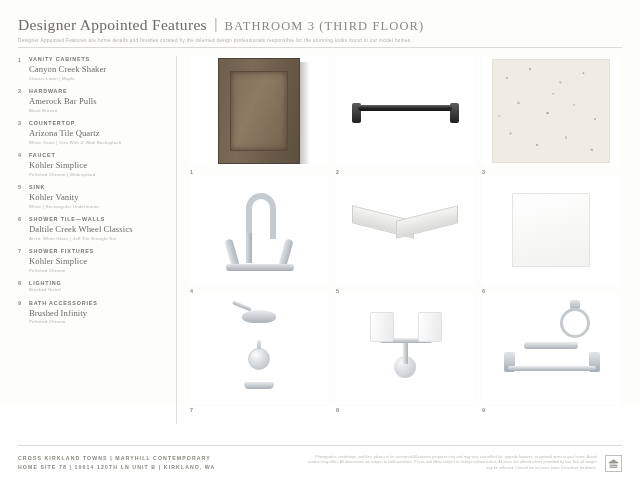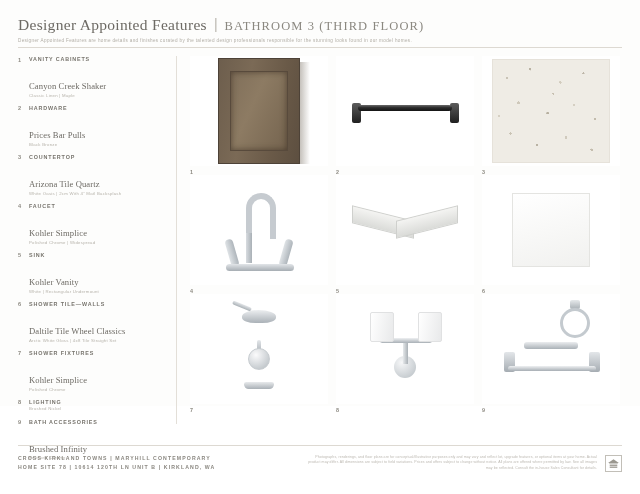--- a/index.html
+++ b/index.html
@@ -87,21 +87,21 @@
     font-size: 5.4px;
     font-weight: bold;
     letter-spacing: 0.85px;
     color: #77746d;
     text-transform: uppercase;
   }
   .legend-name {
     font-family: "Liberation Serif", serif;
     font-size: 8.6px;
     color: #6e6b65;
-    margin-top: 19px;
+    margin-top: 2px;
     letter-spacing: 0.1px;
   }
   .legend-desc {
     font-size: 4.3px;
     color: #b6b2aa;
     margin-top: 1.6px;
     letter-spacing: 0.25px;
   }
 
   
@@ -446,21 +446,21 @@
         <div class="legend-cat">VANITY CABINETS</div>
         <div class="legend-name">Canyon Creek Shaker</div>
         <div class="legend-desc">Classic Linen  |  Maple</div>
       </div>
     </div>
 
     <div class="legend-item">
       <div class="legend-num">2</div>
       <div class="legend-body">
         <div class="legend-cat">HARDWARE</div>
-        <div class="legend-name">Prices Bar Pulls</div>
+        <div class="legend-name">Amerock Bar Pulls</div>
         <div class="legend-desc">Black Bronze</div>
       </div>
     </div>
 
     <div class="legend-item">
       <div class="legend-num">3</div>
       <div class="legend-body">
         <div class="legend-cat">COUNTERTOP</div>
         <div class="legend-name">Arizona Tile Quartz</div>
         <div class="legend-desc">White Oasis  |  2cm With 4" Matl Backsplash</div>
@@ -482,21 +482,21 @@
         <div class="legend-cat">SINK</div>
         <div class="legend-name">Kohler Vanity</div>
         <div class="legend-desc">White  |  Rectangular Undermount</div>
       </div>
     </div>
 
     <div class="legend-item">
       <div class="legend-num">6</div>
       <div class="legend-body">
         <div class="legend-cat">SHOWER TILE—WALLS</div>
-        <div class="legend-name">Daltile Tile Wheel Classics</div>
+        <div class="legend-name">Daltile Creek Wheel Classics</div>
         <div class="legend-desc">Arctic White Gloss  |  4x8 Tile Straight Set</div>
       </div>
     </div>
 
     <div class="legend-item">
       <div class="legend-num">7</div>
       <div class="legend-body">
         <div class="legend-cat">SHOWER FIXTURES</div>
         <div class="legend-name">Kohler Simplice</div>
         <div class="legend-desc">Polished Chrome</div>

